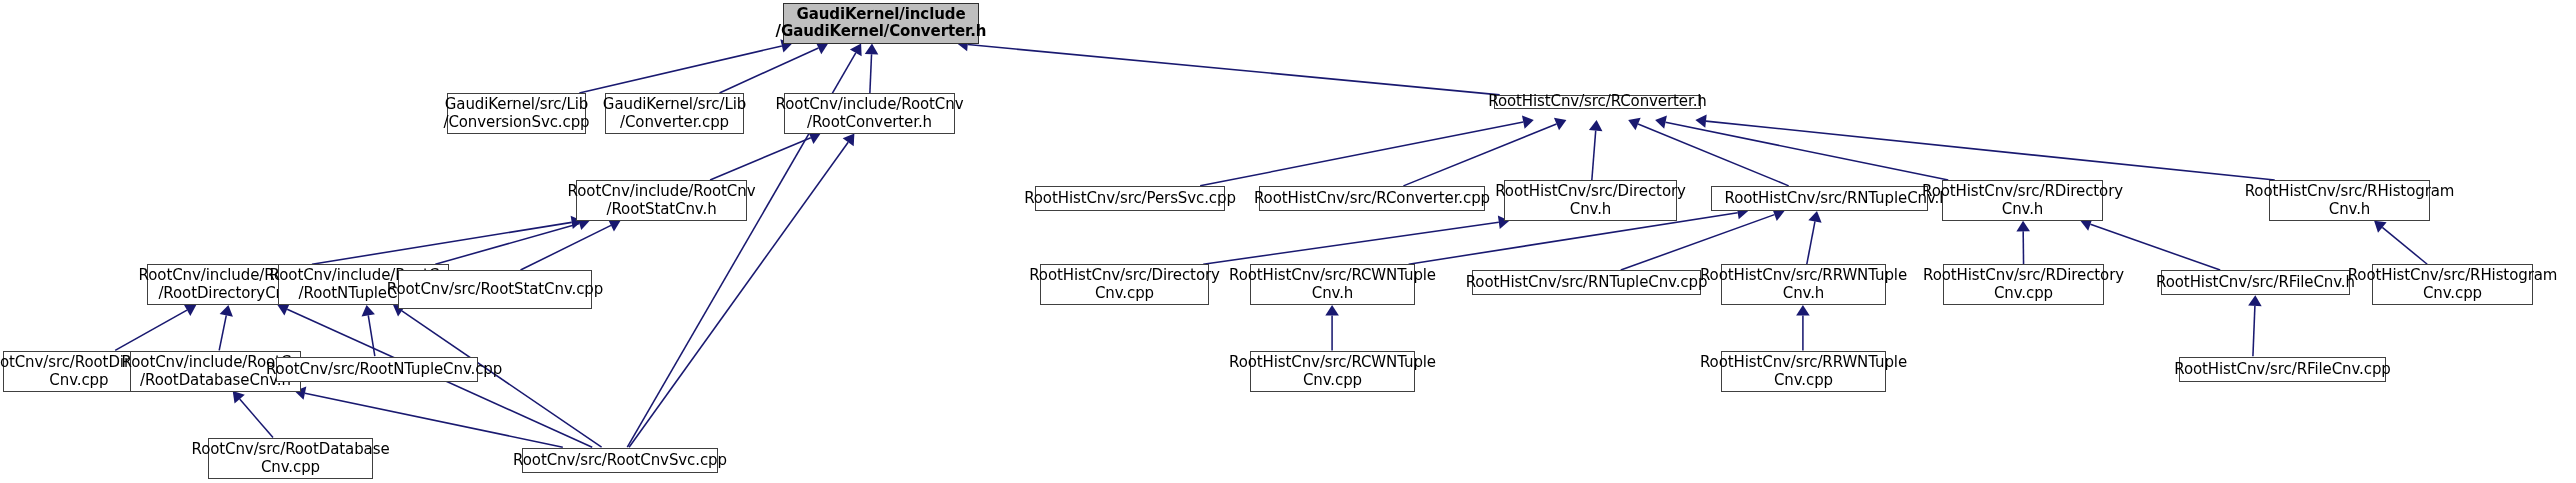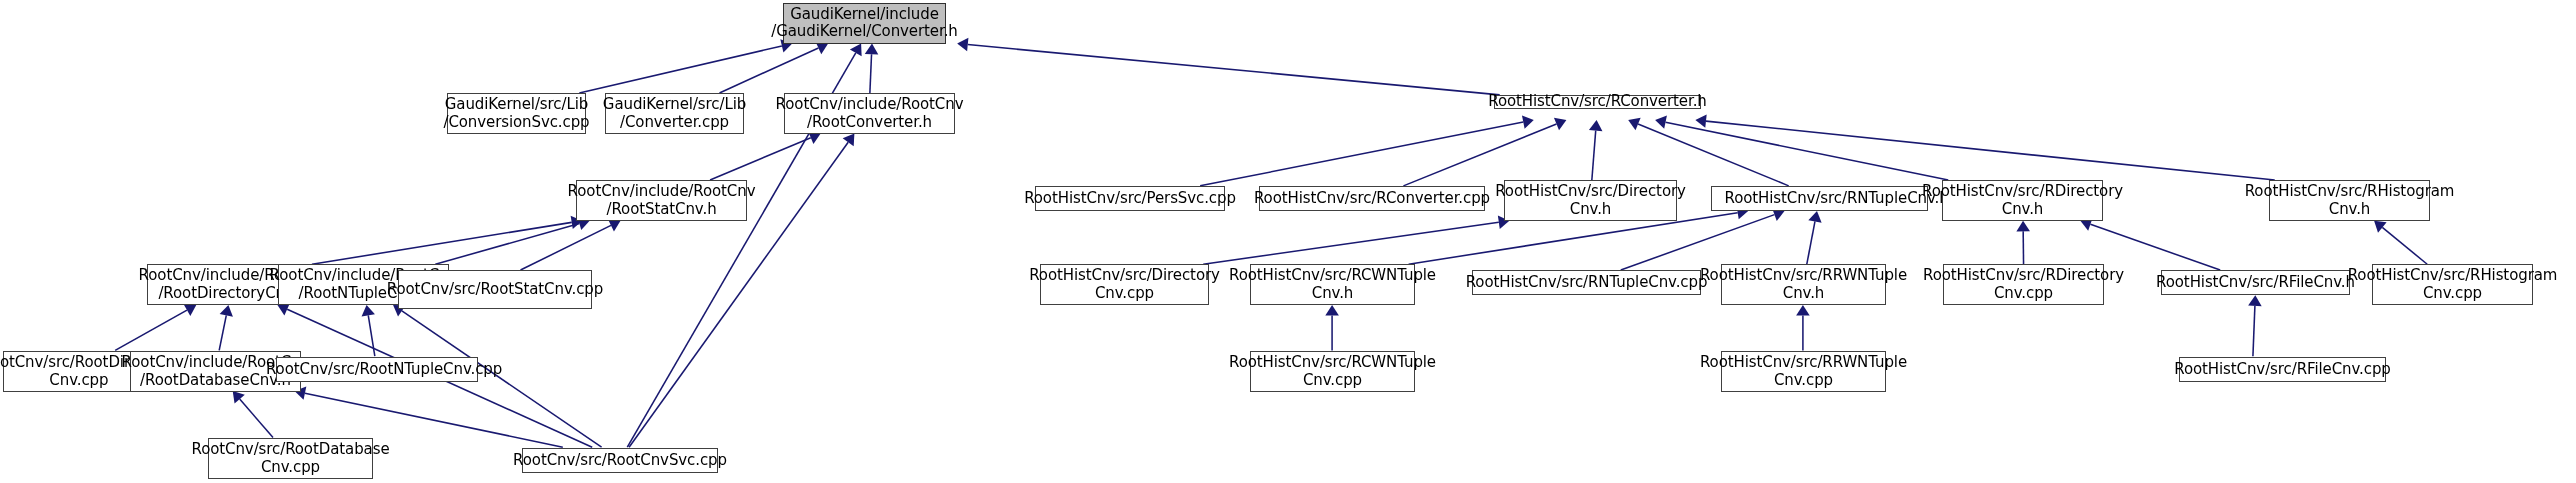--- a/index.html
+++ b/index.html
@@ -119,21 +119,21 @@
         <polygon points="2450.5862068965516,228 2463.530003756837,229.56784018307678 2454.6480068127084,240.38958358626735" fill="#191970"></polygon>
         <line x1="1375" y1="362" x2="1375" y2="326" stroke="#191970" stroke-width="1.6"></line>
         <polygon points="1375,315 1382,326 1368,326" fill="#191970"></polygon>
         <line x1="1861" y1="362" x2="1861" y2="326" stroke="#191970" stroke-width="1.6"></line>
         <polygon points="1861,315 1868,326 1854,326" fill="#191970"></polygon>
         <line x1="2325.5112359550562" y1="368" x2="2327.55651388832" y2="315.9915039827177" stroke="#191970" stroke-width="1.6"></line>
         <polygon points="2327.9887640449438,305 2334.5511073318676,316.2665722642055 2320.561920444772,315.7164357012299" fill="#191970"></polygon>
       </g>
   </svg>
   <div id="nodes-layer">
-      <div class="node-box root" style="left: 783px; top: 2.9px; width: 163px; height: 41px;"><span class="node-label">GaudiKernel/include
+      <div class="node-box root" style="left: 783px; top: 2.9px; width: 196px; height: 41px; font-weight: bold;"><span class="node-label">GaudiKernel/include
 /GaudiKernel/Converter.h</span></div>
       <div class="node-box" style="left: 447px; top: 93px; width: 139px; height: 41px;"><span class="node-label">GaudiKernel/src/Lib
 /ConversionSvc.cpp</span></div>
       <div class="node-box" style="left: 605px; top: 93px; width: 139px; height: 41px;"><span class="node-label">GaudiKernel/src/Lib
 /Converter.cpp</span></div>
       <div class="node-box" style="left: 784px; top: 93px; width: 171px; height: 41px;"><span class="node-label">RootCnv/include/RootCnv
 /RootConverter.h</span></div>
       <div class="node-box" style="left: 1494px; top: 95px; width: 207px; height: 14px;"><span class="node-label">RootHistCnv/src/RConverter.h</span></div>
       <div class="node-box" style="left: 576px; top: 180px; width: 171px; height: 41px;"><span class="node-label">RootCnv/include/RootCnv
 /RootStatCnv.h</span></div>

